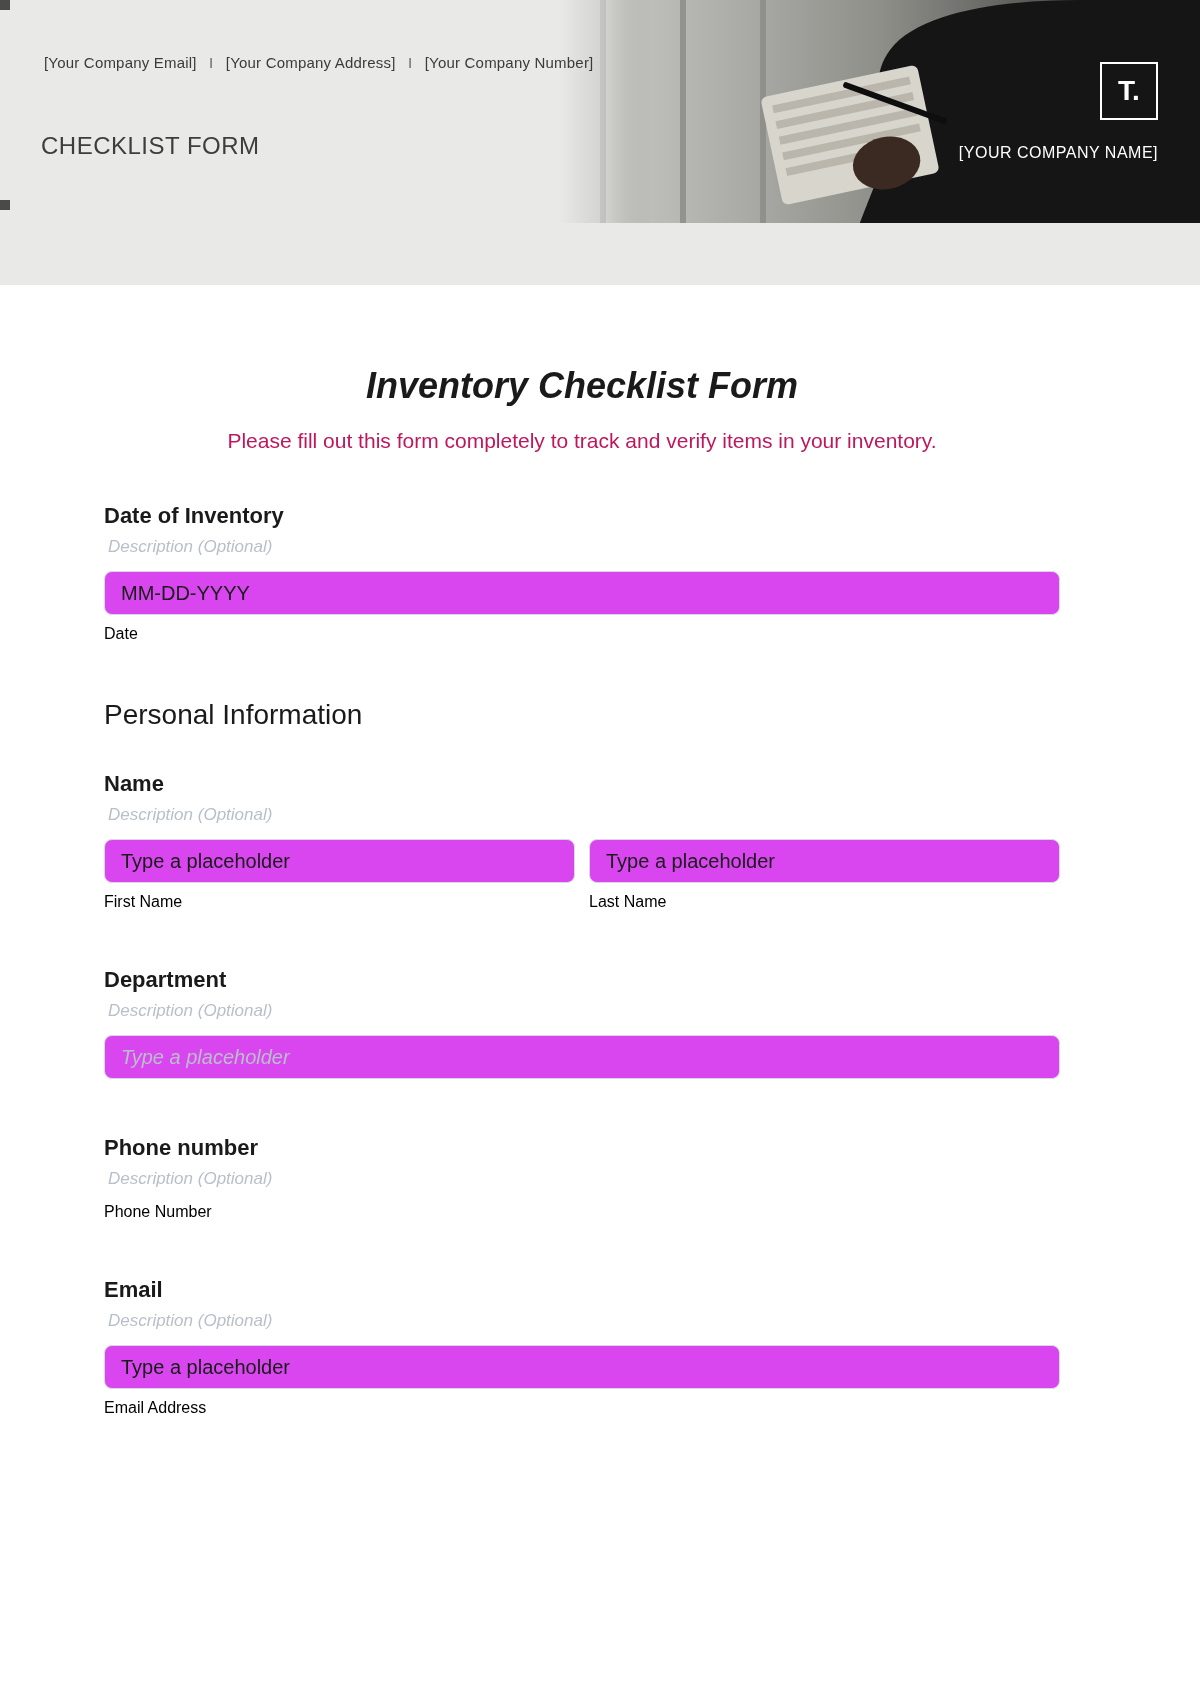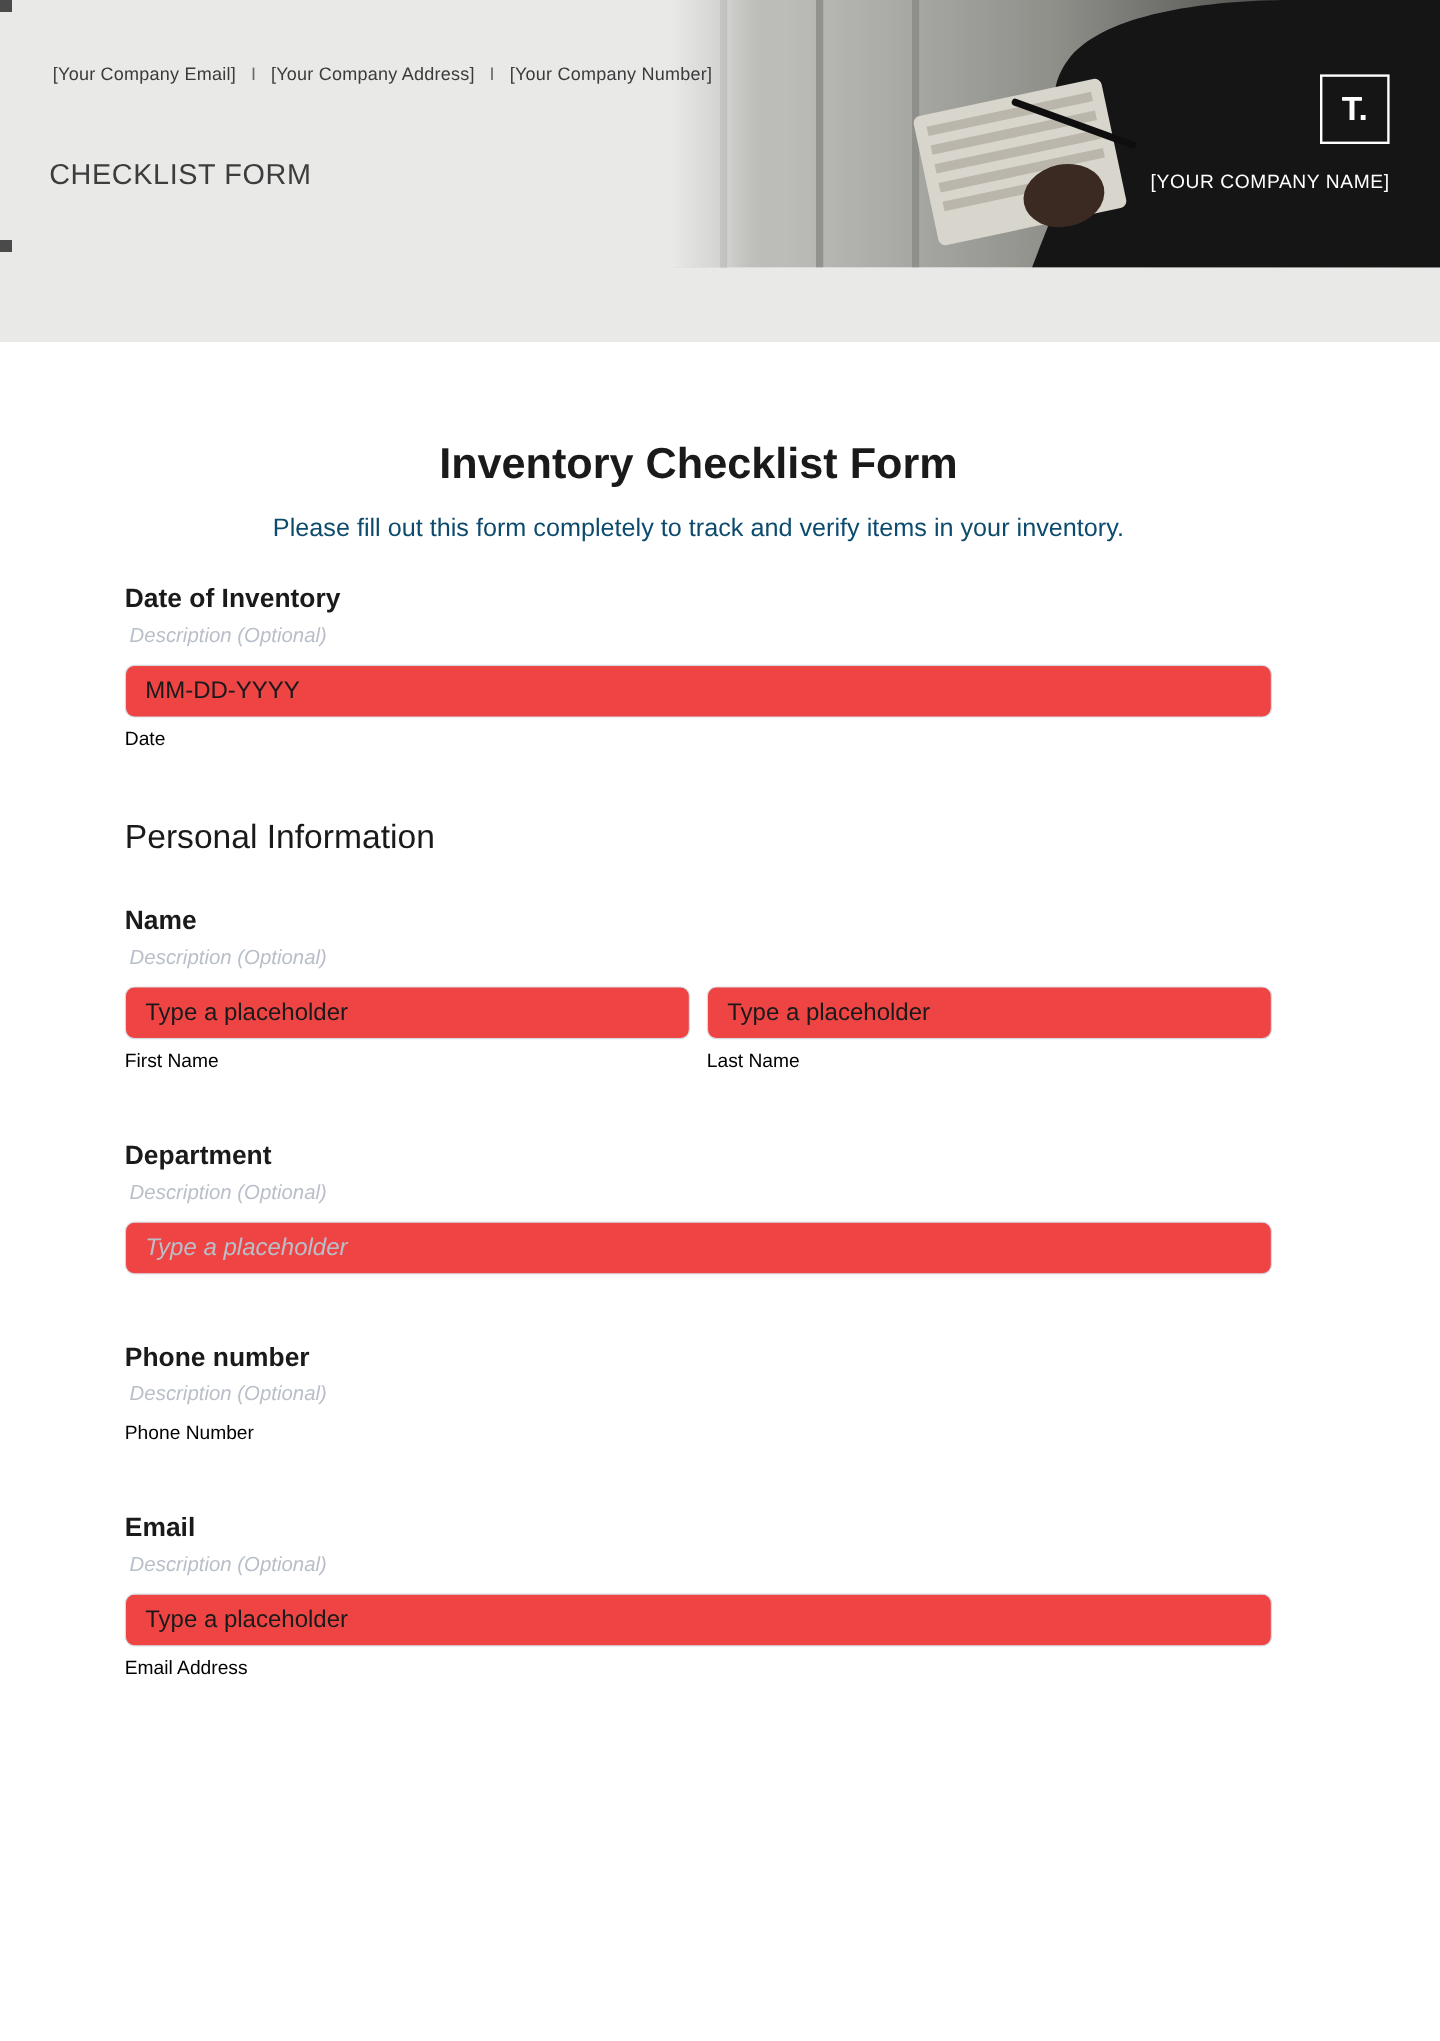--- a/index.html
+++ b/index.html
@@ -13,28 +13,28 @@
   .banner-left-tabs .tab { width: 10px; height: 10px; background: #4a4a4a; margin-bottom: 190px; }
   .banner-contact { position: absolute; left: 44px; top: 54px; font-size: 15px; color: #3b3b3b; letter-spacing: .2px; }
   .banner-contact .sep { margin: 0 8px; color: #6a6a6a; }
   .banner-title { position: absolute; left: 41px; top: 78px; font-size: 53px; font-weight: 900; letter-spacing: 1px; color: #3e3e3e; font-family: Arial Black, Arial, sans-serif; }
   .banner-subtitle { position: absolute; left: 41px; top: 132px; font-size: 24px; font-weight: 400; color: #3d3d3d; letter-spacing: .5px; }
   .banner-right { position: absolute; right: 42px; top: 62px; text-align: right; color: #fff; }
   .logo-box { display: inline-flex; width: 58px; height: 58px; border: 2px solid #fff; align-items: center; justify-content: center; font-weight: 900; font-size: 28px; letter-spacing: 0; }
   .company-name { margin-top: 24px; font-size: 16px; letter-spacing: .5px; font-weight: 500; }
   
   .content { width: 1200px; padding: 80px 140px 30px 104px; }
-  .form-title { font-size: 36px; font-weight: 700; text-align: center; margin-bottom: 22px; color: #1a1a1a; }
-  .form-intro { font-size: 21px; text-align: center; color: #0c4a6e; margin-bottom: 33px; }
+  .form-title { font-size: 36px; font-weight: 700; text-align: center; margin-bottom: 22px; color: #1a1a1a; font-style: italic; }
+  .form-intro { font-size: 21px; text-align: center; color: #be185d; margin-bottom: 50px; }
   .field-group { margin-bottom: 56px; }
   .field-label { font-size: 22px; font-weight: 700; margin-bottom: 8px; color: #1a1a1a; }
   .section-heading { font-size: 28px; font-weight: 400; margin-bottom: 40px; margin-top: 8px; color: #1a1a1a; }
   .desc-optional { font-size: 17px; font-style: italic; color: #b9bfc9; margin-bottom: 14px; margin-left: 4px; }
   .hint { font-size: 16px; color: #000000; margin-top: 10px; }
-  .input { width: 100%; height: 44px; border: 1px solid #d7dbe0; border-radius: 8px; padding: 0 16px; font-size: 20px; color: #1a1a1a; background: #ef4444; outline: none; }
+  .input { width: 100%; height: 44px; border: 1px solid #d7dbe0; border-radius: 8px; padding: 0 16px; font-size: 20px; color: #1a1a1a; background: #d946ef; outline: none; }
   .input::placeholder { color: #b9bfc9; font-style: italic; }
   .input.solid-placeholder { color: #1a1a1a; } 
   .row { display: flex; gap: 14px; }
   .row .col { flex: 1; }
 </style>
 </head>
 <body>
 
 <div class="page">
 

